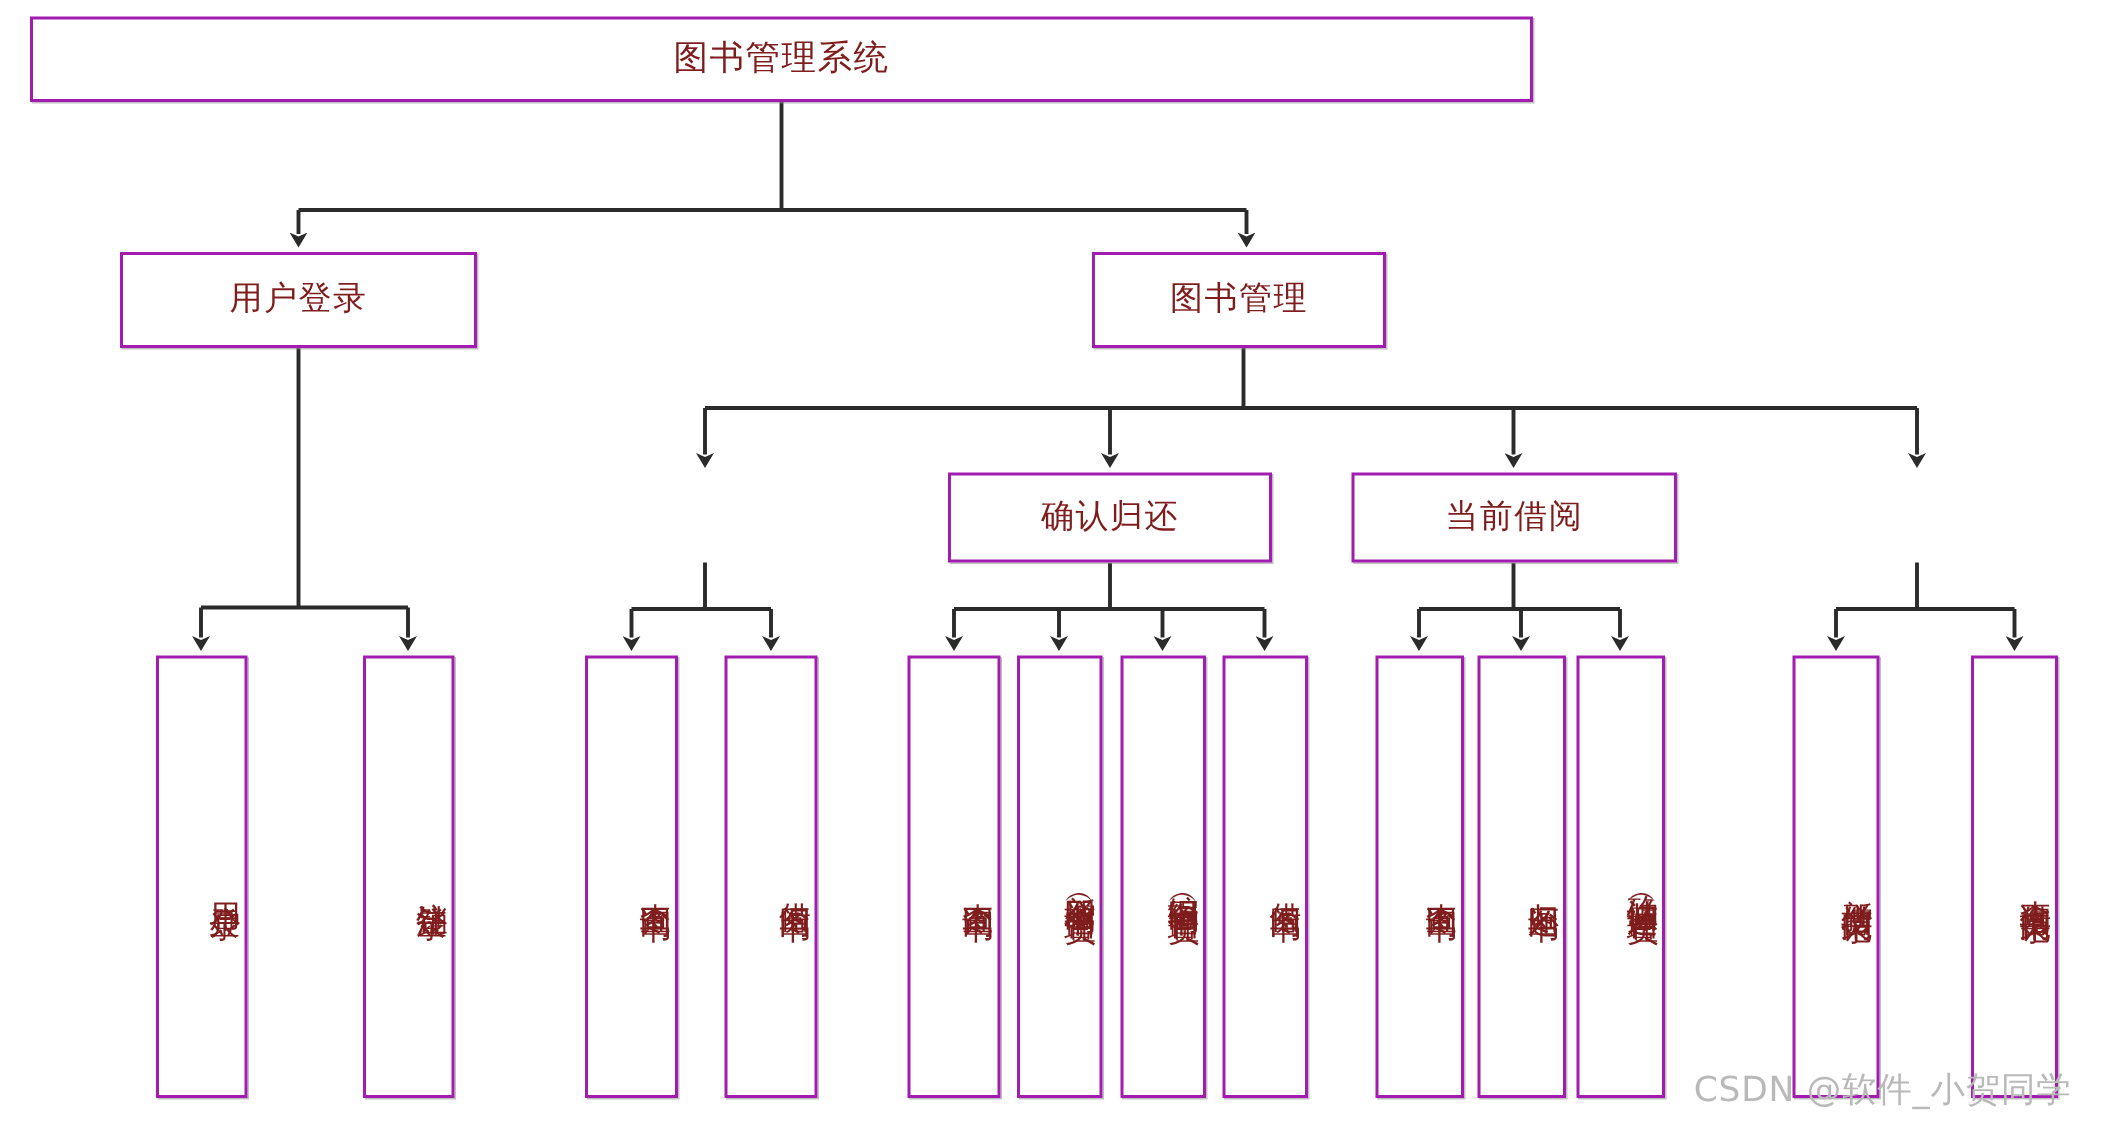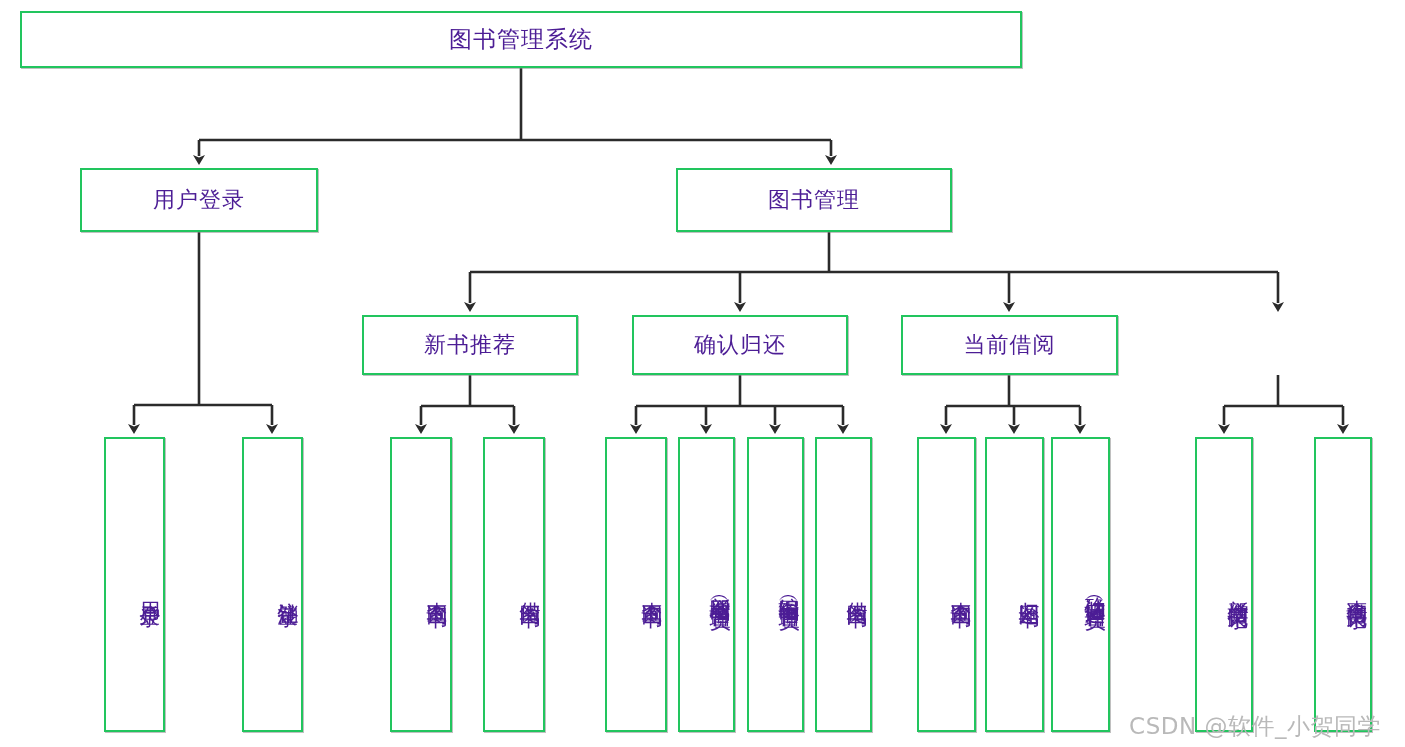--- a/index.html
+++ b/index.html
@@ -21,26 +21,26 @@
     position: absolute;
     left: 0;
     top: 0;
     width: 1405px;
     height: 747px;
     pointer-events: none;
   }
   .node {
     position: absolute;
     box-sizing: border-box;
-    border: 2px solid #22c55e;
+    border: 2px solid #a21caf;
     background: #ffffff;
     display: flex;
     align-items: center;
     justify-content: center;
-    color: #4c1d95;
+    color: #7f1d1d;
     box-shadow: 1px 1px 0 rgba(140,140,140,0.55);
   }
   .node.horiz {
     font-size: 22px;
     letter-spacing: 1px;
     line-height: 1.2;
     text-align: center;
   }
   .node.root {
     font-size: 23px;
@@ -127,27 +127,24 @@
     </g>
   </svg>
 
   <div class="node horiz root" style="left:20px; top:11px; width:1002px; height:57px;">
     <span>图书管理系统</span>
   </div>
 
   <div class="node horiz" style="left:80px; top:168px; width:238px; height:64px;">
     <span>用户登录</span>
   </div>
-  <div class="node horiz" style="left:676px; top:168px; width:276px; height:64px;">
+  <div class="node horiz" style="left:728px; top:168px; width:196px; height:64px;">
     <span>图书管理</span>
   </div>
 
-  <div class="node horiz" style="left:362px; top:315px; width:216px; height:60px;">
-    <span>新书推荐</span>
-  </div>
   <div class="node horiz" style="left:632px; top:315px; width:216px; height:60px;">
     <span>确认归还</span>
   </div>
   <div class="node horiz" style="left:901px; top:315px; width:217px; height:60px;text-align:right;">
     <span>当前借阅</span>
   </div>
 
   <div class="node vert" style="left:104px; top:437px; width:61px; height:295px;">
     <span>用户登录</span>
   </div>

